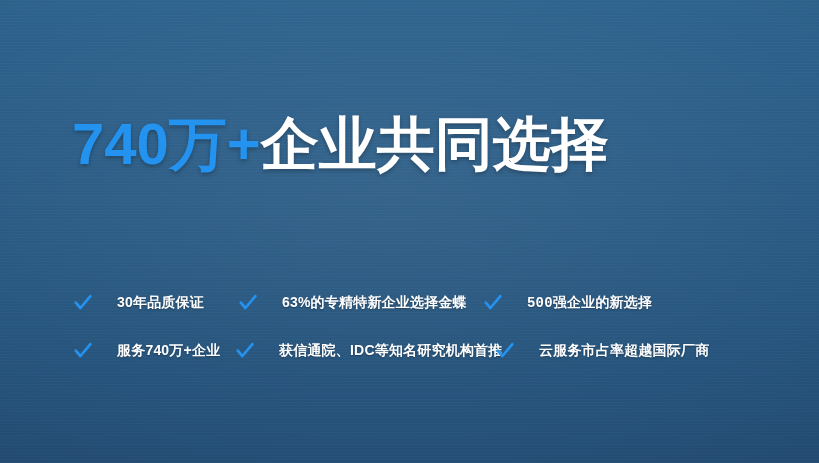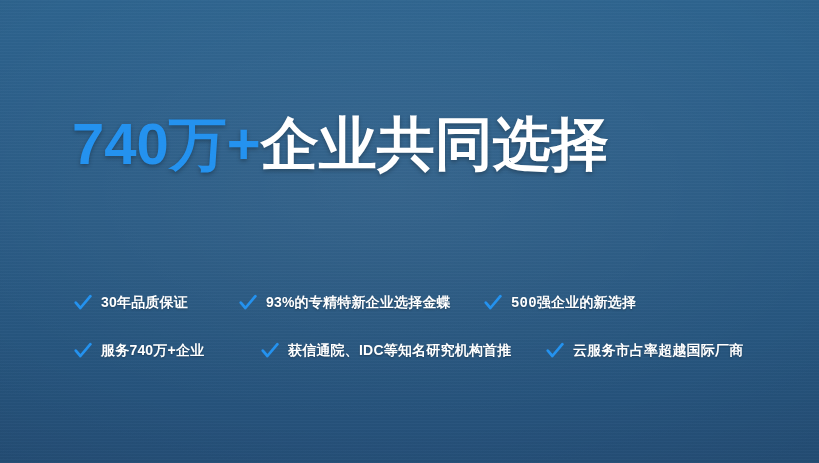--- a/index.html
+++ b/index.html
@@ -84,20 +84,21 @@
   }
   .bullet-row {
     display: flex;
     align-items: center;
     height: 38px;
   }
   .bullet {
     display: flex;
     align-items: center;
     white-space: nowrap;
+    gap: 16px;
   }
   .bullet .check-icon {
     display: inline-block;
     width: 18px;
     height: 18px;
     margin-right: 9px;
     flex: 0 0 auto;
   }
   .bullet .check-icon svg {
     display: block;
@@ -145,34 +146,34 @@
           </span>
           <span class="btxt">30年品质保证</span>
         </div>
 
         <div class="bullet r1c2">
           <span class="check-icon">
             <svg viewBox="0 0 18 18" aria-hidden="true">
               <path d="M1.8 8.6 L6.4 14.0 L16.4 2.2" fill="none" stroke="#2492ef" stroke-width="2.7" stroke-linecap="round" stroke-linejoin="round"></path>
             </svg>
           </span>
-          <span class="btxt">93%的专精特新企业选择金蝶</span>
+          <span class="btxt">63%的专精特新企业选择金蝶</span>
         </div>
 
         <div class="bullet r1c3">
           <span class="check-icon">
             <svg viewBox="0 0 18 18" aria-hidden="true">
               <path d="M1.8 8.6 L6.4 14.0 L16.4 2.2" fill="none" stroke="#2492ef" stroke-width="2.7" stroke-linecap="round" stroke-linejoin="round"></path>
             </svg>
           </span>
           <span class="btxt">500强企业的新选择</span>
         </div>
       </div>
 
-      <div class="bullet-row" style="margin-top:10px;justify-content:space-between;">
+      <div class="bullet-row" style="margin-top:10px;">
         <div class="bullet r2c1">
           <span class="check-icon">
             <svg viewBox="0 0 18 18" aria-hidden="true">
               <path d="M1.8 8.6 L6.4 14.0 L16.4 2.2" fill="none" stroke="#2492ef" stroke-width="2.7" stroke-linecap="round" stroke-linejoin="round"></path>
             </svg>
           </span>
           <span class="btxt">服务740万+企业</span>
         </div>
 
         <div class="bullet r2c3">

